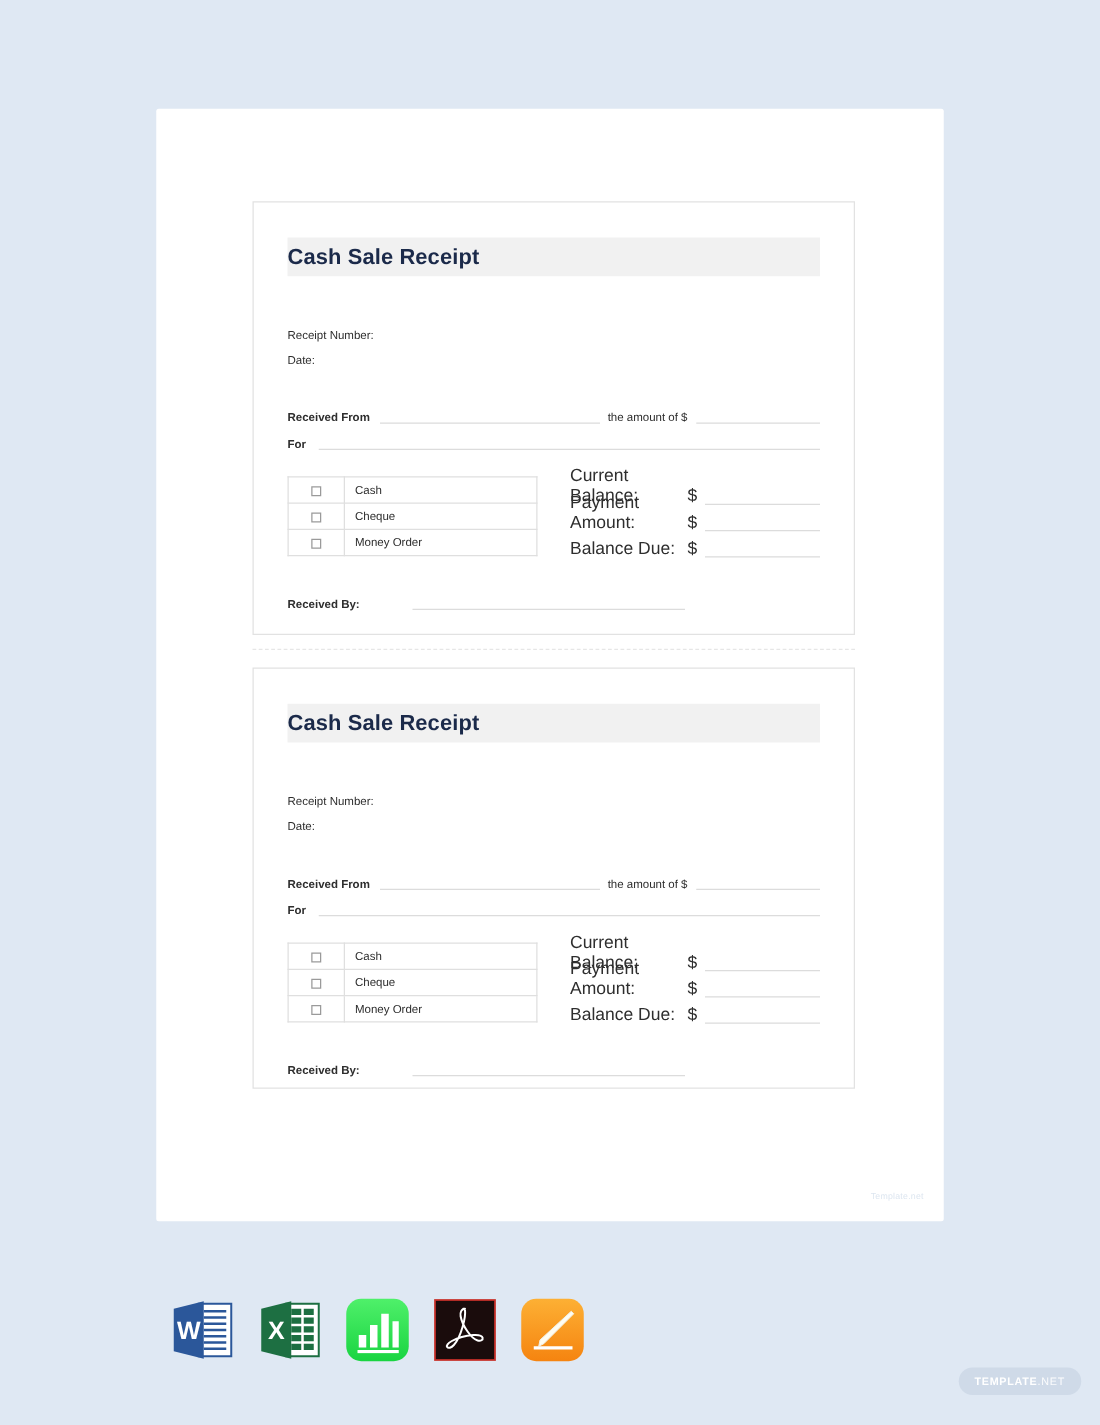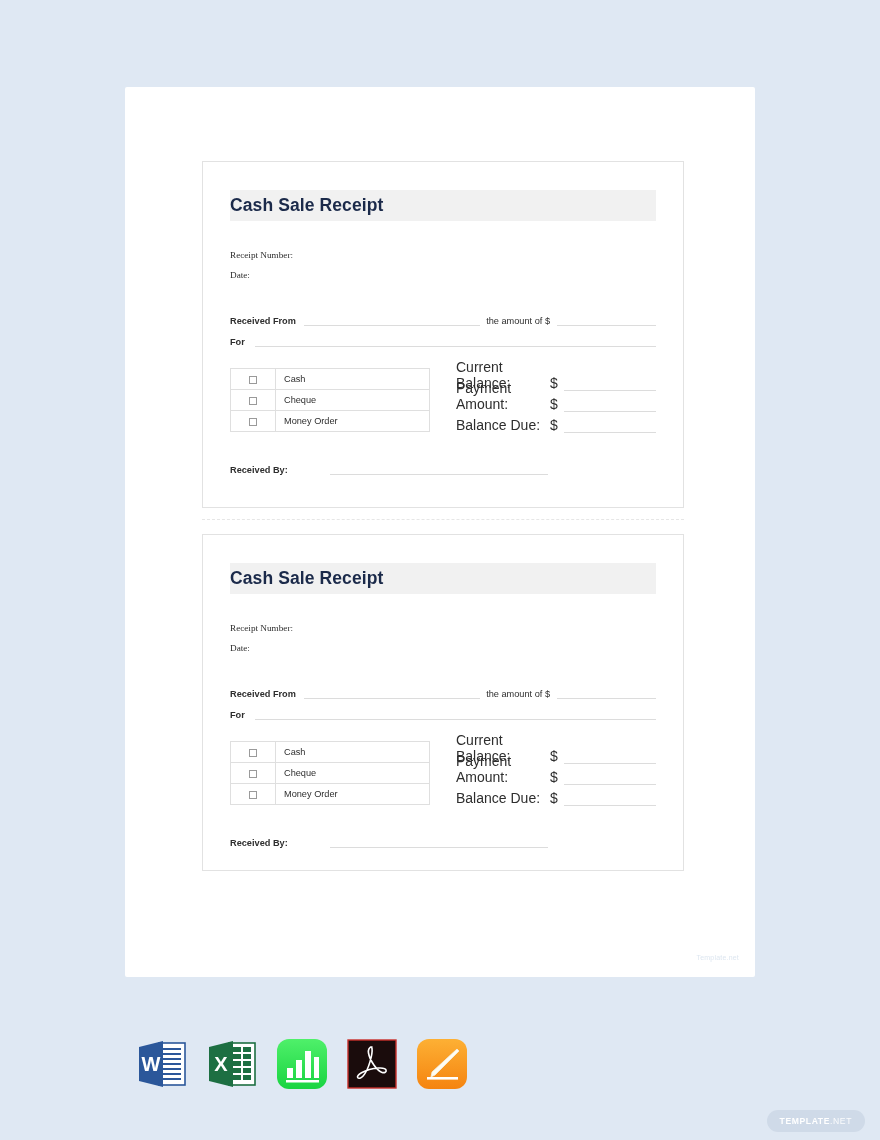--- a/index.html
+++ b/index.html
@@ -54,21 +54,21 @@
     align-items: center;
     justify-content: flex-start;
   }
   .title-band .title {
     font-size: 17.5px;
     font-weight: bold;
     color: #1b2a4a;
     letter-spacing: .1px;
   }
 
-  .meta { margin-top: 24px; font-family: Liberation Serif, serif; }
+  .meta { margin-top: 37px; }
   .meta .row {
     font-size: 9.2px;
     color: #2e2e2e;
     line-height: 20px;
   }
 
   
   .fields { margin-top: 20px; }
   .frow {
     display: flex;
@@ -171,21 +171,21 @@
     width: 58px;
     height: 58px;
     position: relative;
   }
   .ico svg { display: block; width: 58px; height: 58px; }
 
   
   .badge {
     position: absolute;
     right: 15px;
-    bottom: 8px;
+    bottom: 24px;
     background: #cfdae8;
     color: #ffffff;
     border-radius: 11px;
     padding: 6px 13px;
     font-size: 8.6px;
     letter-spacing: .6px;
     display: flex;
     align-items: baseline;
   }
   .badge .b1 { font-weight: bold; }

